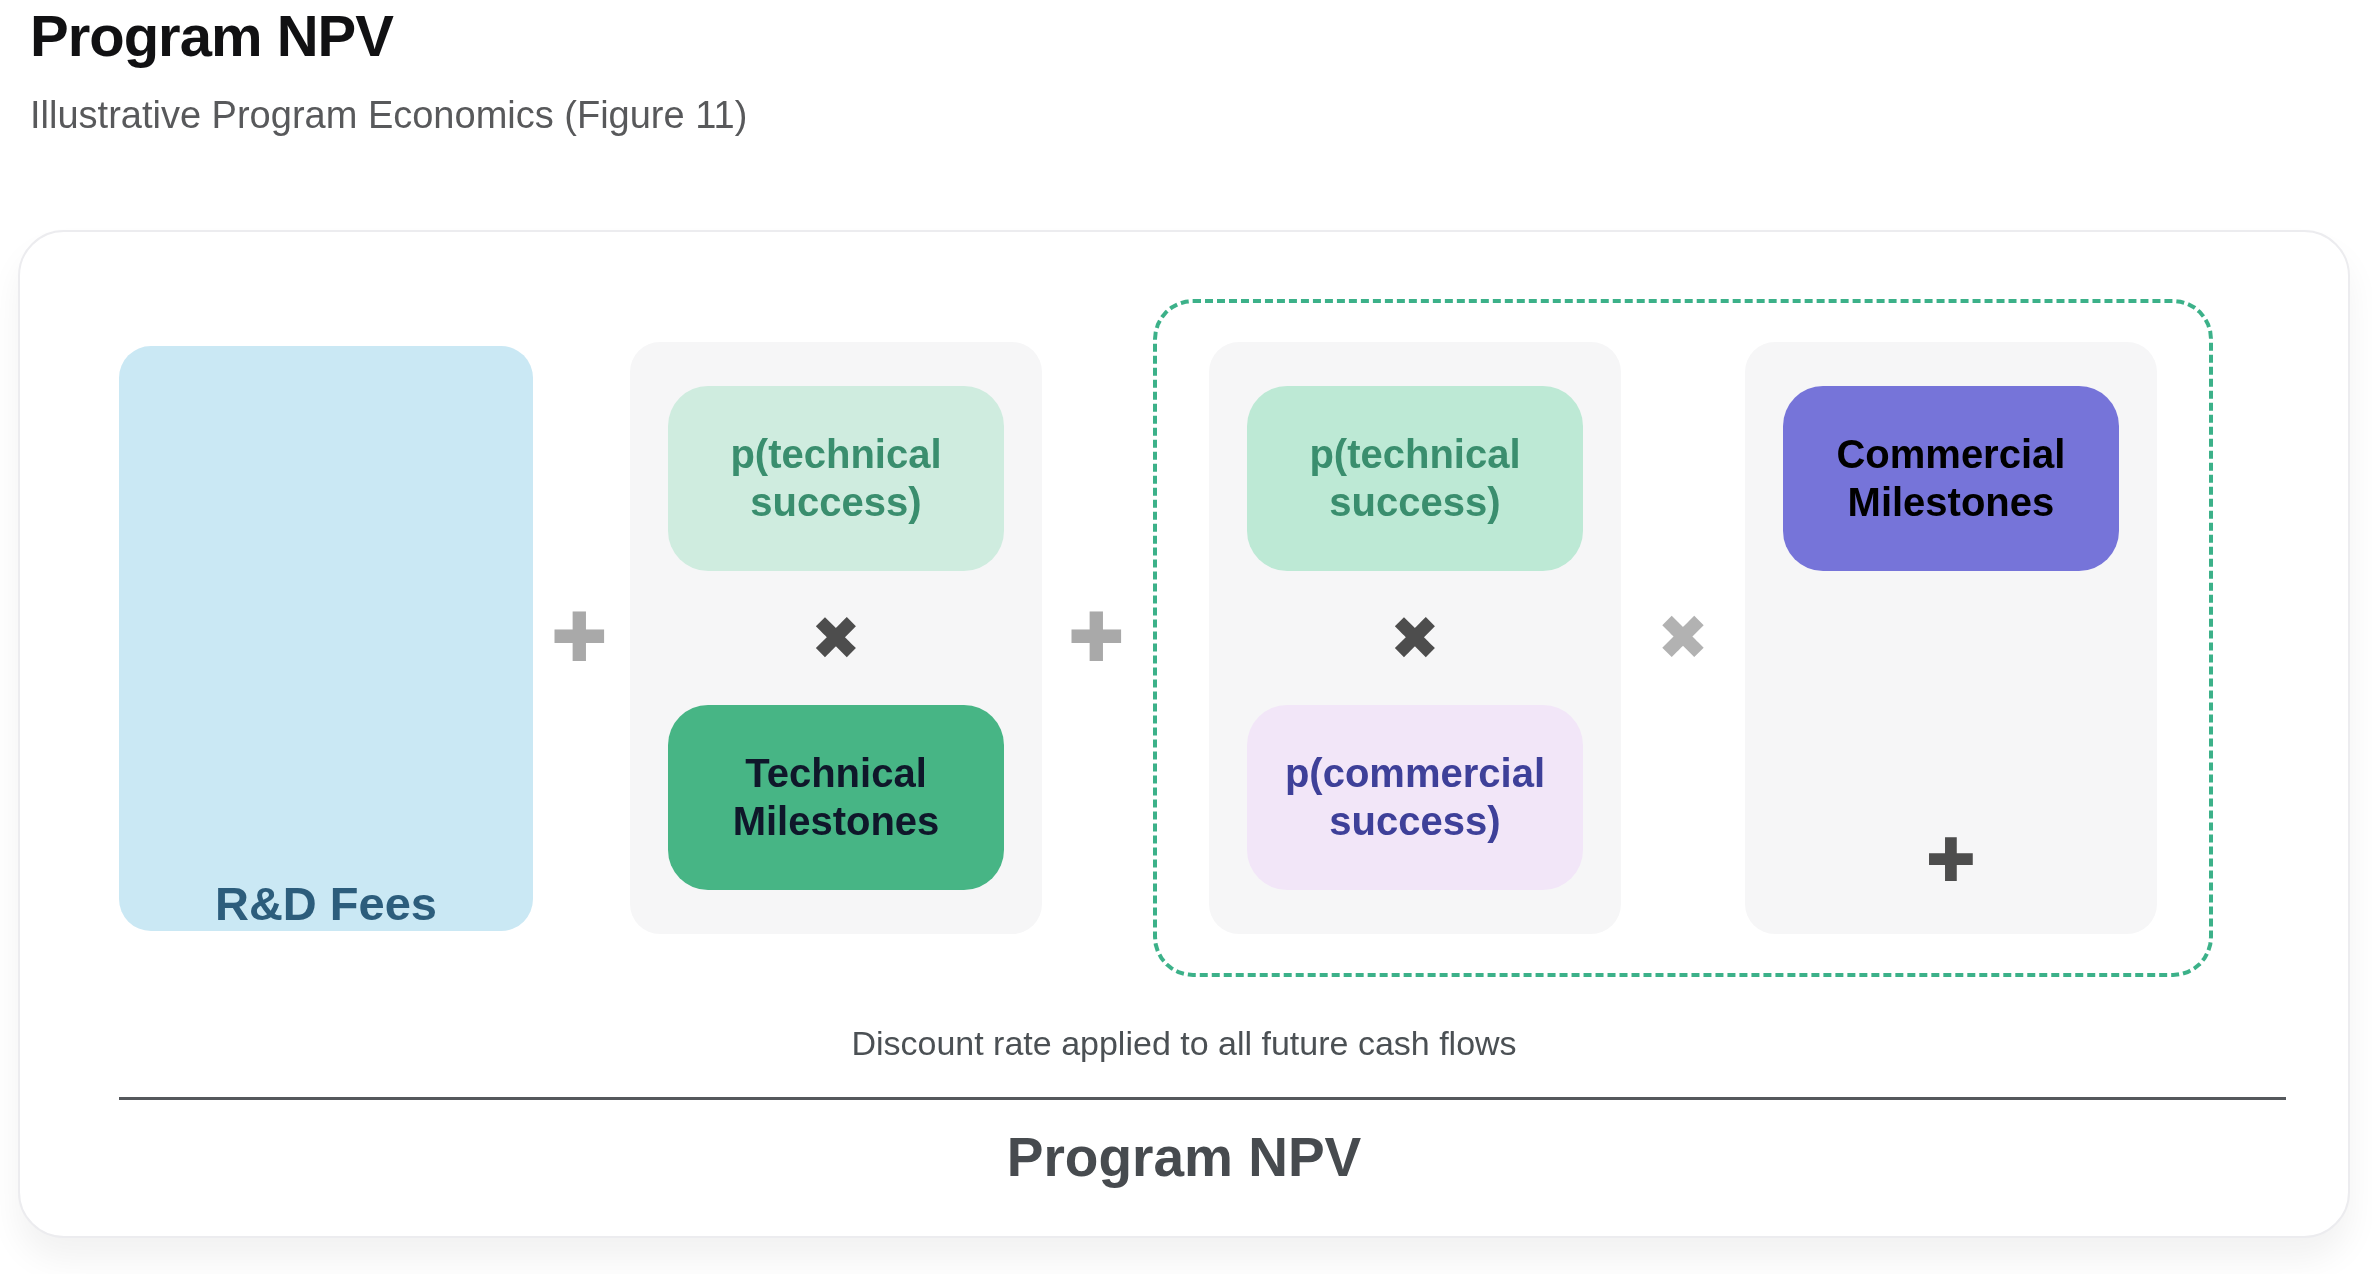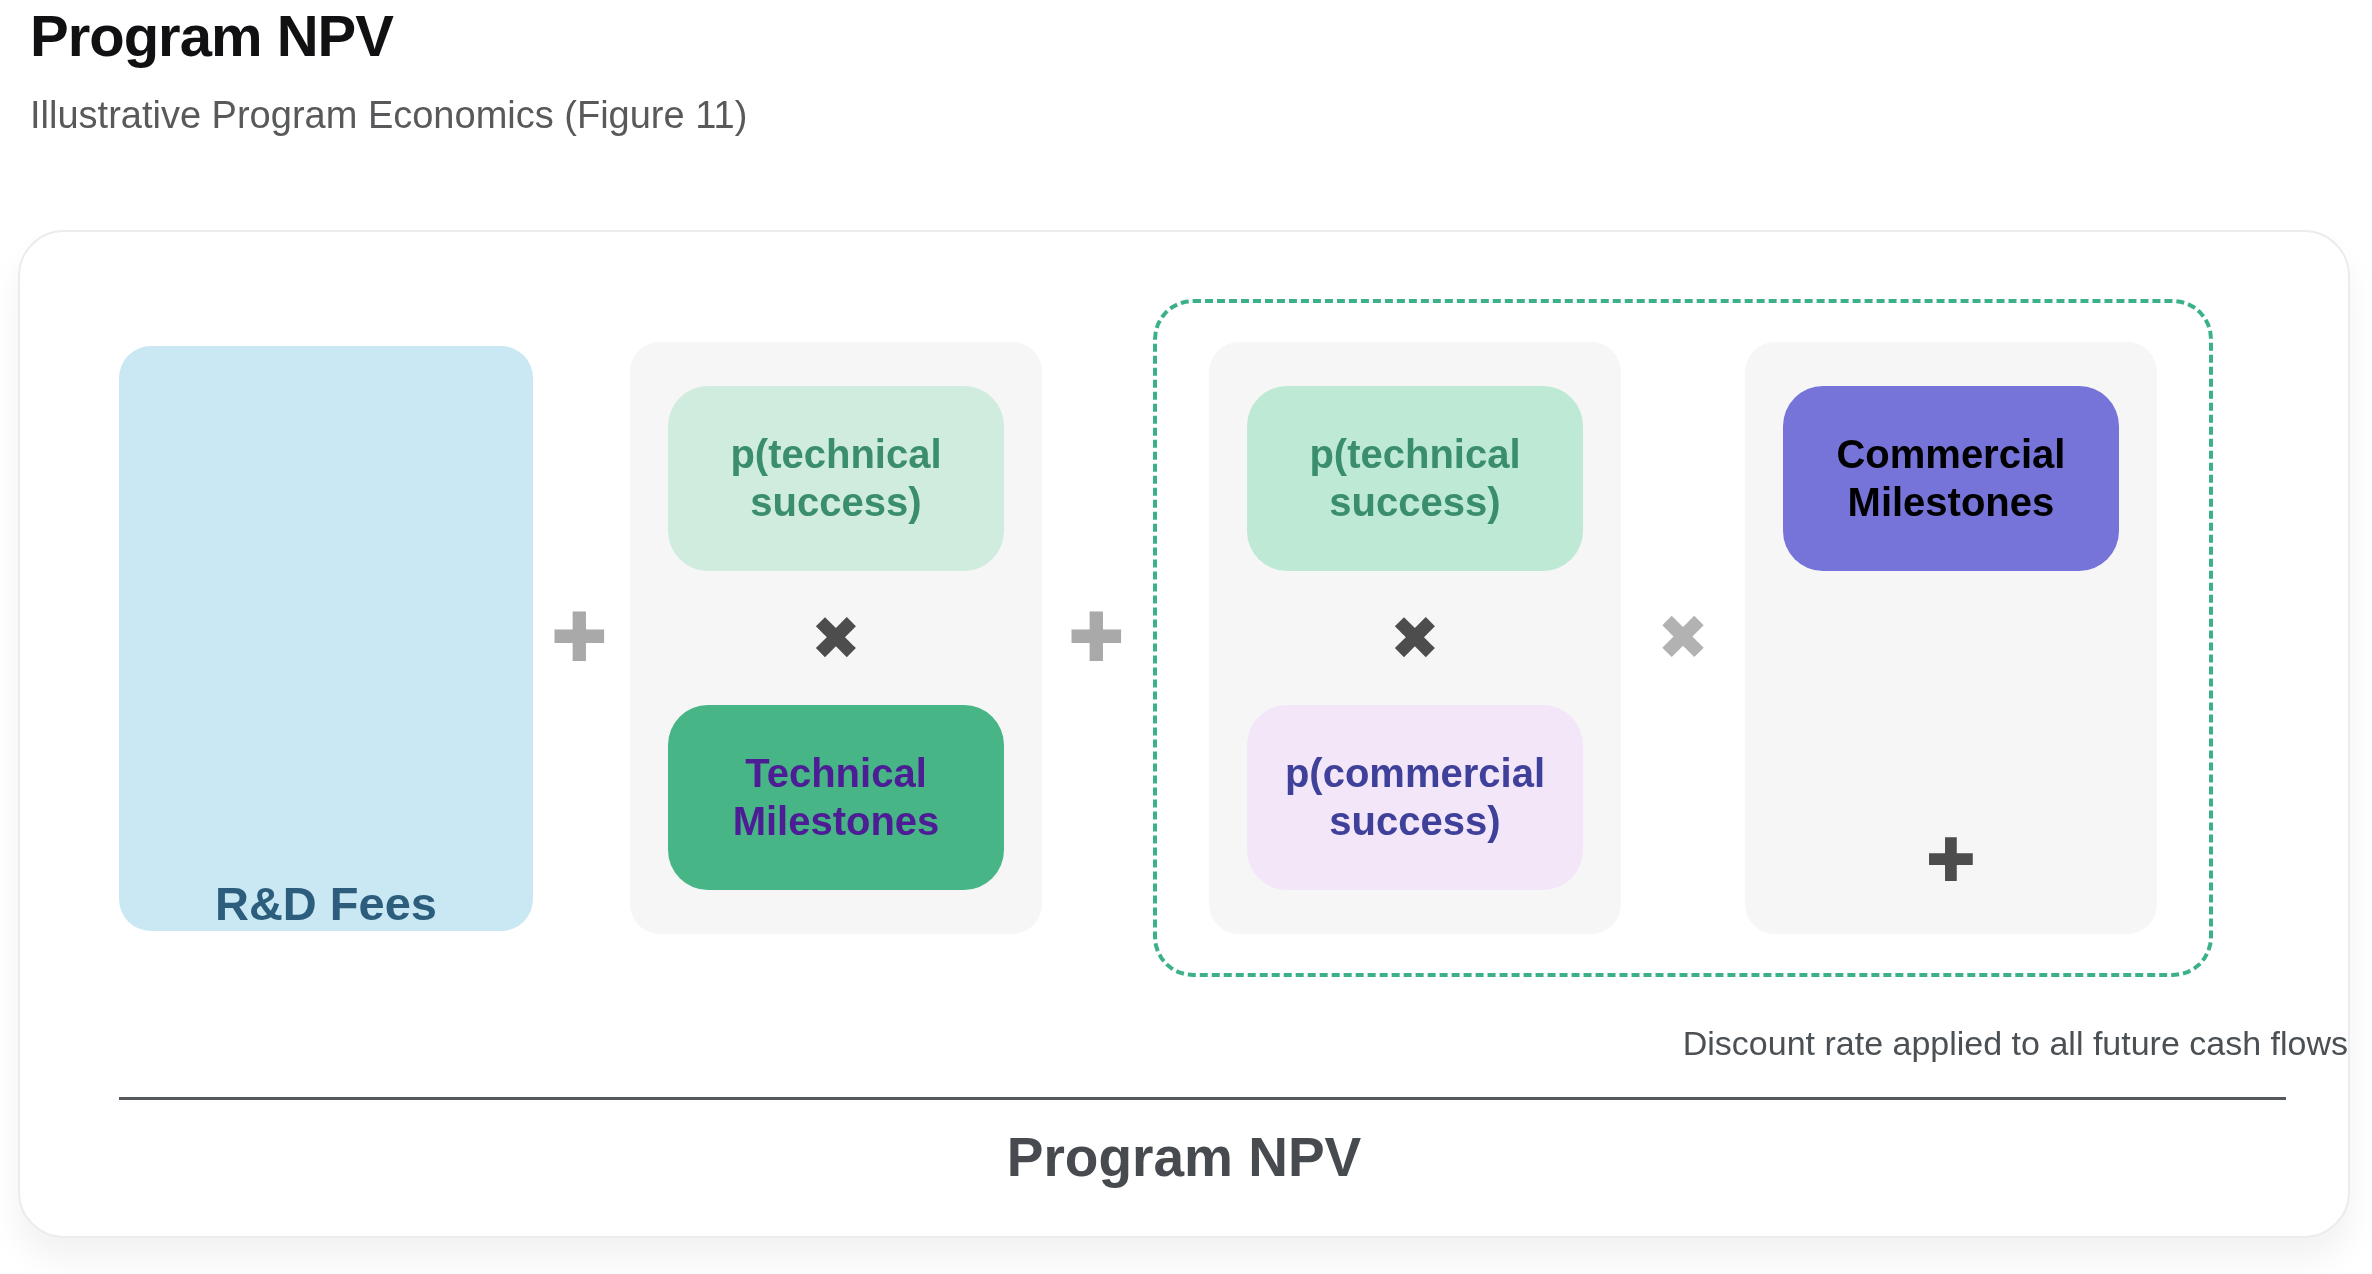--- a/index.html
+++ b/index.html
@@ -63,30 +63,30 @@
     display:flex;flex-direction:column;align-items:center;justify-content:space-between;
     padding:44px 0;
   }
   .chip{
     width:336px;height:185px;border-radius:40px;
     display:flex;align-items:center;justify-content:flex-end;text-align:center;
     font-size:40px;font-weight:700;line-height:1.18;padding:0 28px;
   }
   .chip-mint1{background:var(--mint1-bg);color:var(--mint-text);}
   .chip-mint2{background:var(--mint2-bg);color:var(--mint-text);}
-  .chip-green{background:var(--green-bg);color:#4c1d95;}
+  .chip-green{background:var(--green-bg);color:#0f172a;}
   .chip-lav{background:var(--lav-bg);color:var(--lav-text);}
   .chip-purple{background:var(--purple-bg);color:#000000;}
   .chip-blue{background:var(--blue-bg);color:#ffffff;}
   .dashed-wrap{
     height:678px;border:4px dashed var(--dash-green);border-radius:40px;
     display:flex;align-items:center;padding:0 52px;
   }
   .note{
-    position:absolute;left:0;right:0;top:792px;text-align:right;
+    position:absolute;left:0;right:0;top:792px;text-align:center;
     font-size:34px;color:var(--note-text);font-weight:400;
   }
   .rule{
     position:absolute;left:99px;right:62px;top:865px;
     border-top:3px solid var(--rule);
   }
   .result{
     position:absolute;left:0;right:0;top:893px;text-align:center;
     font-size:55px;font-weight:700;color:var(--result-text);
   }

